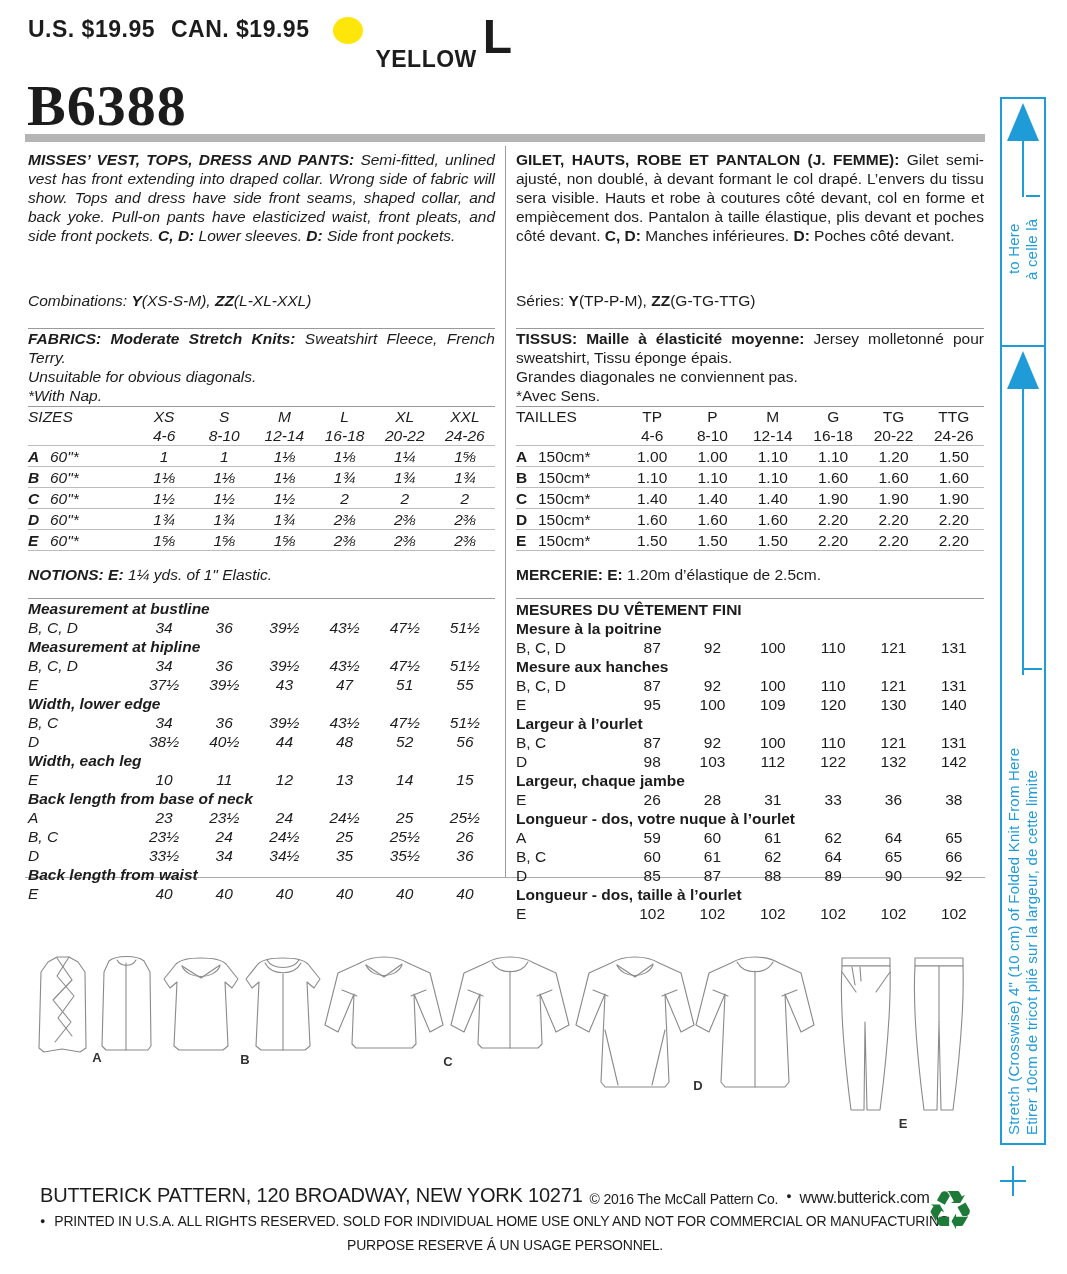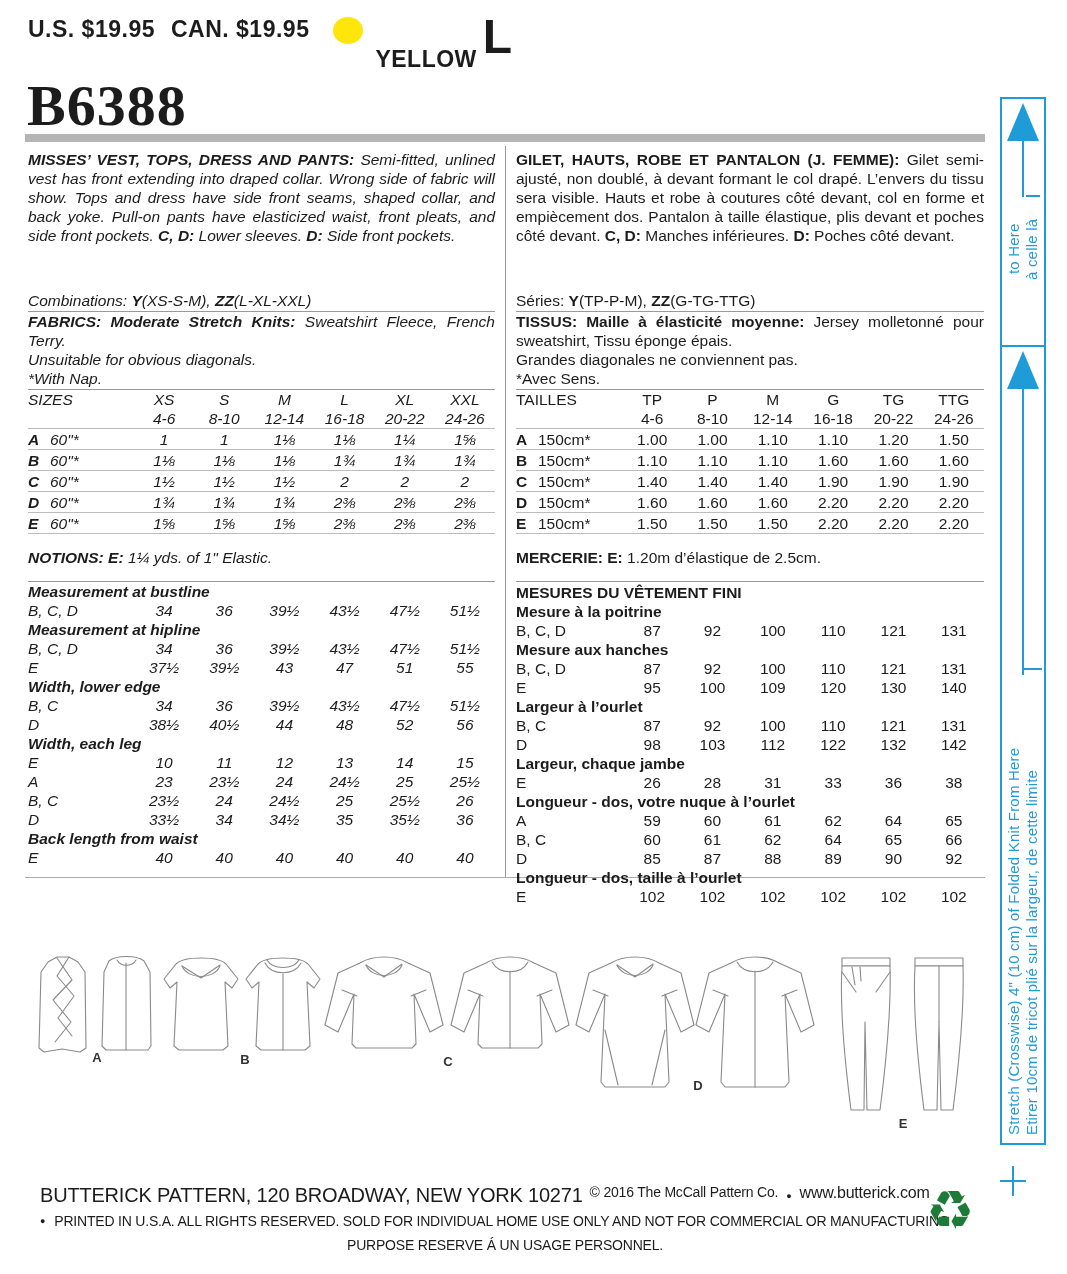--- a/index.html
+++ b/index.html
@@ -21,21 +21,21 @@
   .difficulty{position:absolute;left:380px;top:92px;width:250px;text-align:center;
               font-family:"Liberation Serif",serif;font-weight:bold;font-size:33px;letter-spacing:.5px;}
   .gray-bar{position:absolute;left:25px;top:134px;width:960px;height:8px;background:var(--bar);}
   .divider-v{position:absolute;left:505px;top:146px;width:1px;height:731px;background:var(--rule);}
   .rule-bottom{position:absolute;left:25px;top:877px;width:960px;height:1px;background:#ababab;}
   
   .col{position:absolute;top:150px;font-size:15.5px;line-height:19px;}
   .col-en{left:28px;width:467px;font-style:italic;}
   .col-fr{left:516px;width:468px;}
   .desc{margin:0;text-align:justify;height:115px;margin-bottom:26px;}
-  .combo{border-bottom:1px solid var(--rule);padding-bottom:1px;}
+  .combo{border-bottom:1px solid var(--rule);padding-bottom:18px;}
   .fabrics{margin:0;text-align:justify;height:38px;}
   .note-line{height:19px;}
   .tbl{border-top:1px solid var(--rule);margin-top:1px;}
   .trow{display:flex;}
   .tl{width:106px;flex:none;display:flex;}
   .tl b{width:22px;flex:none;}
   .cells{flex:1;display:grid;grid-template-columns:repeat(6,1fr);text-align:center;}
   .tdata{border-top:1px solid var(--rowline);padding:.5px 0;}
   .notions{border-top:1px solid var(--rowline);border-bottom:1px solid var(--rule);padding:14px 0;}
   .meas-title{font-weight:bold;margin-top:1px;}
@@ -60,21 +60,21 @@
   .plus{position:absolute;left:1000px;top:1166px;width:26px;height:30px;}
   .plus::before{content:"";position:absolute;left:0;top:14px;width:26px;height:2px;background:var(--cyan);}
   .plus::after{content:"";position:absolute;left:12px;top:0;width:2px;height:30px;background:var(--cyan);}
   
   .drawings{position:absolute;left:20px;top:930px;}
   .drawings path{fill:#fff;stroke:#8a8a8a;stroke-width:1.1;stroke-linejoin:round;stroke-linecap:round;}
   .drawings path.detail{fill:none;}
   .drawings text{font-family:"Liberation Sans",sans-serif;font-size:13px;font-weight:bold;
                  fill:#333;text-anchor:middle;}
   
-  .f1{position:absolute;left:40px;top:1184px;display:flex;align-items:flex-start;letter-spacing:-.2px;white-space:nowrap;}
+  .f1{position:absolute;left:40px;top:1184px;display:flex;align-items:flex-end;letter-spacing:-.2px;white-space:nowrap;}
   .f1-main{font-size:20px;}
   .f1-copy{font-size:14px;margin-left:7px;}
   .f1-bullet{font-size:9px;margin:0 8px;align-self:center;}
   .f1-url{font-size:16px;}
   .f2{position:absolute;left:40px;top:1213px;font-size:14px;letter-spacing:-.2px;white-space:nowrap;
       display:flex;align-items:center;}
   .f2-bullet{font-size:9px;margin-right:9px;}
   .f3{position:absolute;left:25px;top:1237px;width:960px;text-align:center;font-size:14px;letter-spacing:-.2px;}
   .recycle{position:absolute;left:926px;top:1184px;font-size:54px;line-height:1;color:var(--green);
            font-family:"DejaVu Sans",sans-serif;}
@@ -270,20 +270,21 @@
           <span class="tl">E</span>
           <span class="cells">
             <span>10</span>
             <span>11</span>
             <span>12</span>
             <span>13</span>
             <span>14</span>
             <span>15</span>
           </span>
         </div>
+      <div class="meas-sec">Back length from base of neck</div>
       <div class="trow">
           <span class="tl">A</span>
           <span class="cells">
             <span>23</span>
             <span>23½</span>
             <span>24</span>
             <span>24½</span>
             <span>25</span>
             <span>25½</span>
           </span>

